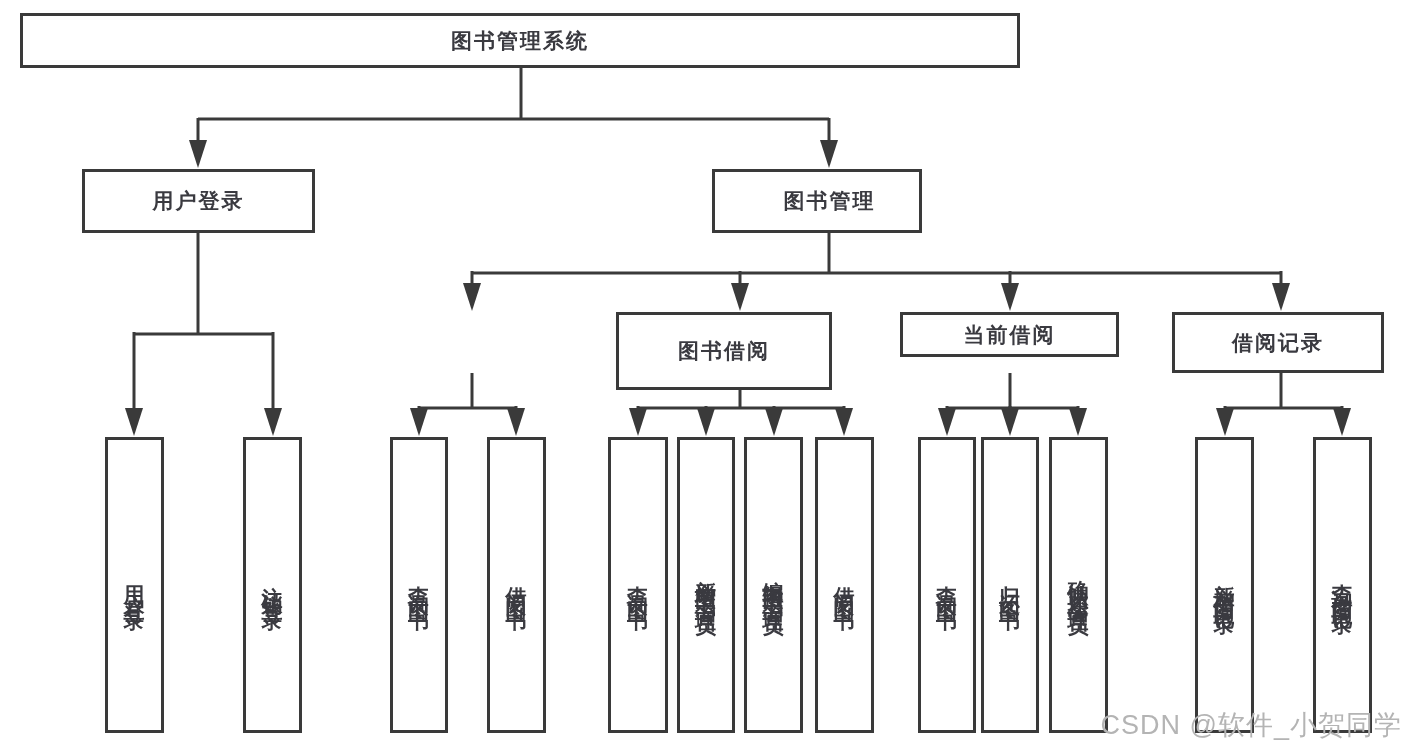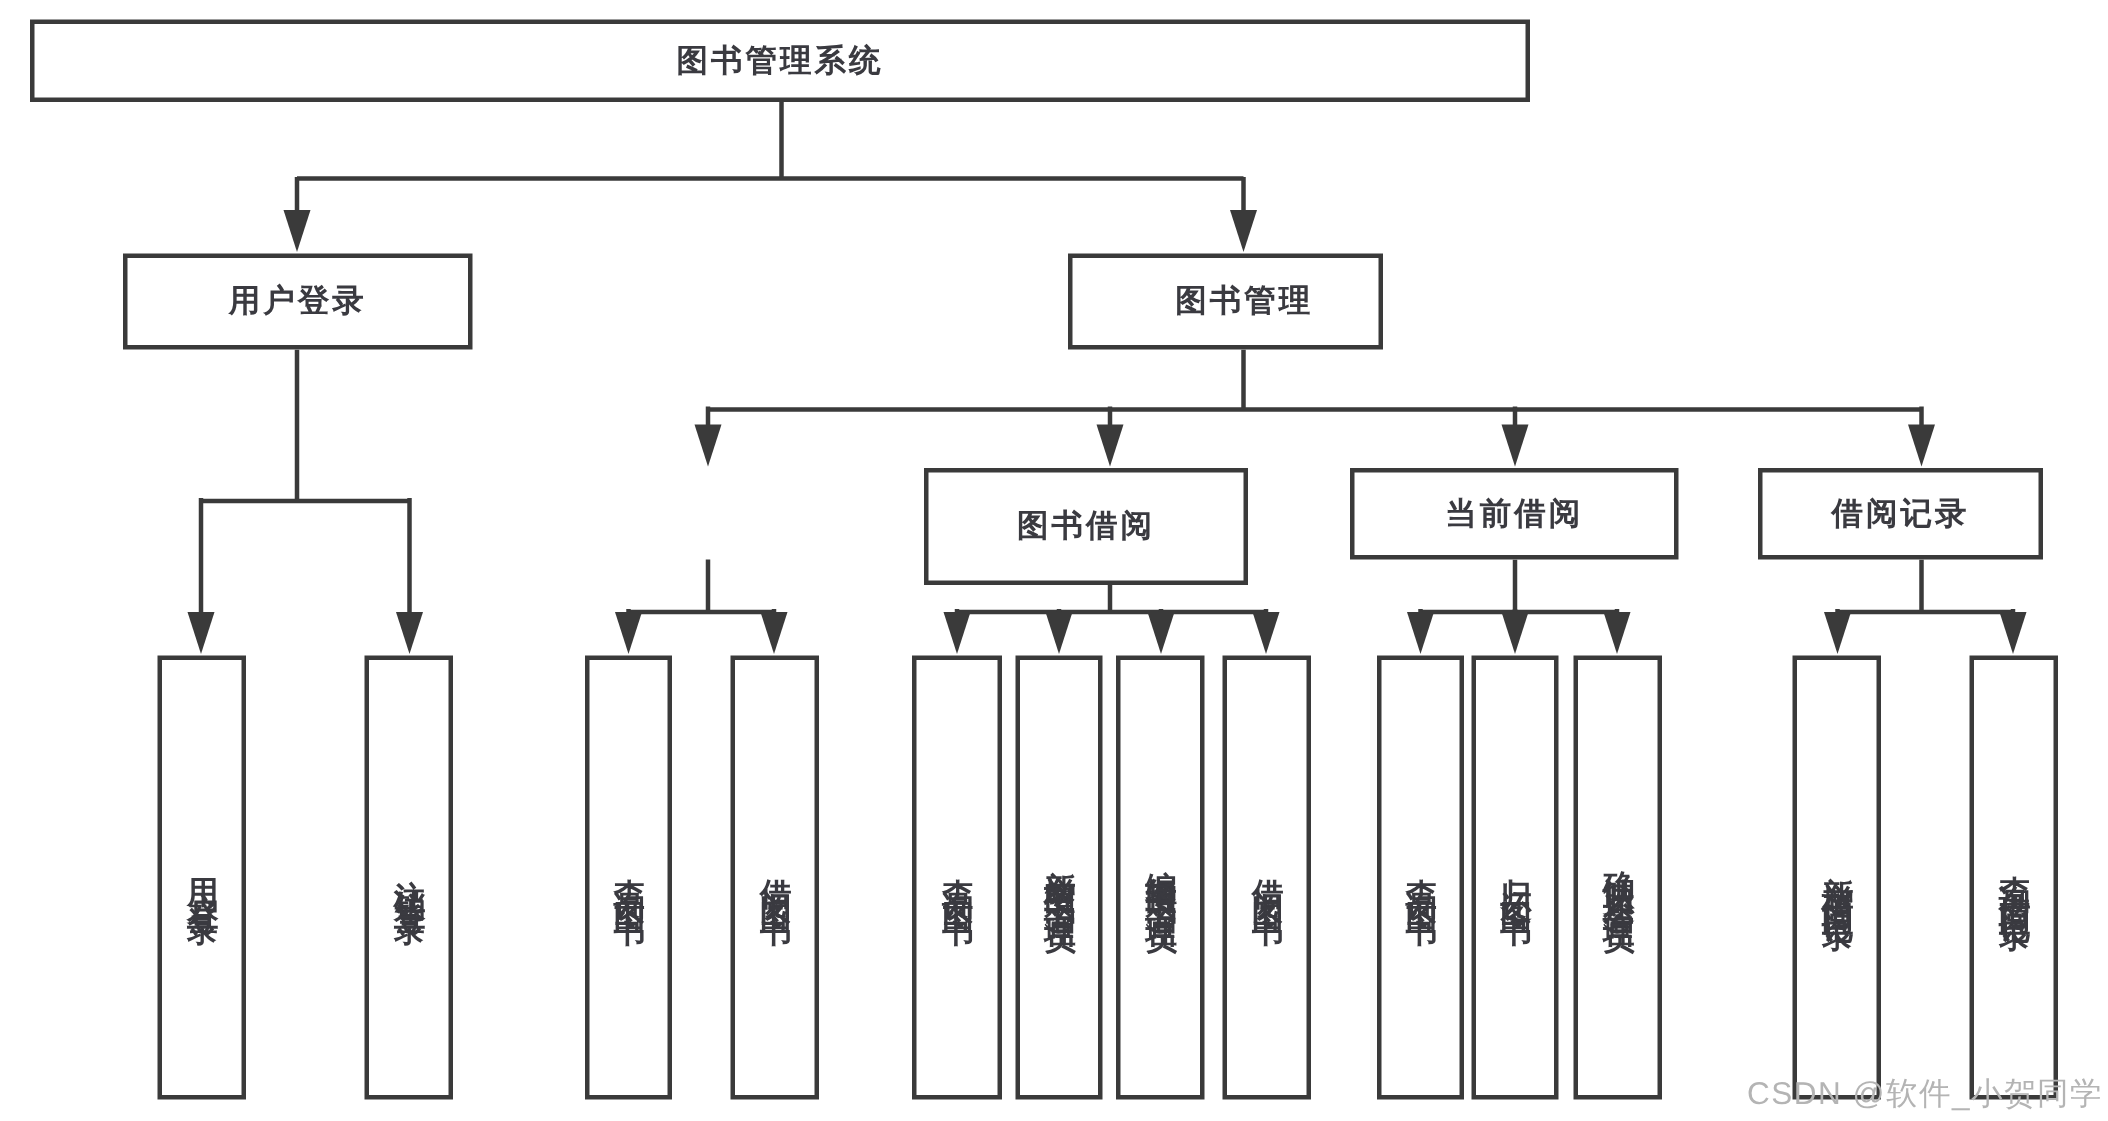--- a/index.html
+++ b/index.html
@@ -36,22 +36,22 @@
     text-align: center;
     line-height: 1.2;
     font-weight: bold;
   }
   
   .n-root  { left: 20px;   top: 13px;  width: 1000px; height: 55px; }
   .n-l2a   { left: 82px;   top: 169px; width: 233px;  height: 64px; }
   .n-l2b   { left: 712px;  top: 169px; width: 210px;  height: 64px; padding-left: 25px; }
   .n-l3a   { left: 363px;  top: 312px; width: 218px;  height: 61px; }
   .n-l3b   { left: 616px;  top: 312px; width: 216px;  height: 78px; }
-  .n-l3c   { left: 900px;  top: 312px; width: 219px;  height: 61px; }
-  .n-l3d   { left: 1172px; top: 312px; width: 190px;  height: 61px; }
+  .n-l3c   { left: 900px;  top: 312px; width: 219px;  height: 45px; }
+  .n-l3d   { left: 1172px; top: 312px; width: 212px;  height: 61px; }
   
   .leaf {
     top: 437px;
     height: 296px;
     writing-mode: vertical-rl;
     text-orientation: mixed;
     letter-spacing: 8px;
     font-size: 21px;
     padding: 6px 0;
   }
@@ -65,21 +65,21 @@
   .lf-g3d { left: 815px;  width: 59px; }
   .lf-g4a { left: 918px;  width: 58px; }
   .lf-g4b { left: 981px;  width: 58px; }
   .lf-g4c { left: 1049px; width: 59px; letter-spacing: 5px; }
   .lf-g5a { left: 1195px; width: 59px; letter-spacing: 6px; }
   .lf-g5b { left: 1313px; width: 59px; letter-spacing: 6px; }
   .watermark {
     position: absolute;
     right: 3px;
     bottom: 4px;
-    font-size: 21px;
+    font-size: 27px;
     color: #b4b4b4;
     letter-spacing: 1px;
     white-space: nowrap;
   }
 </style>
 </head>
 <body>
 
 <div class="canvas">
 

